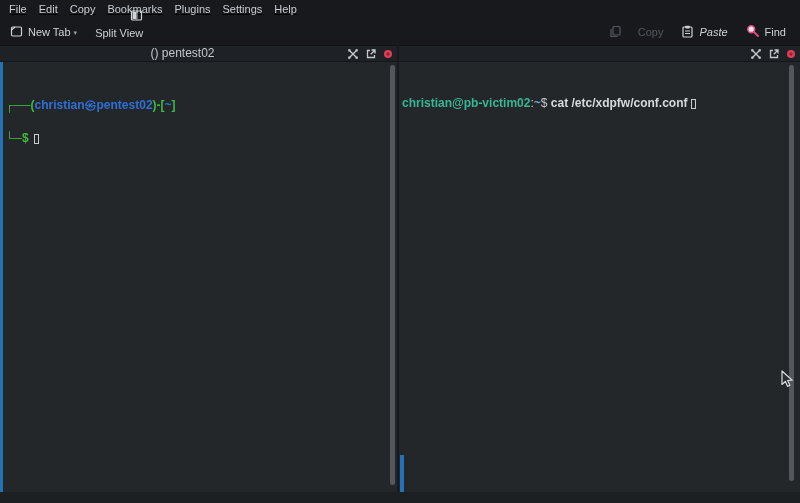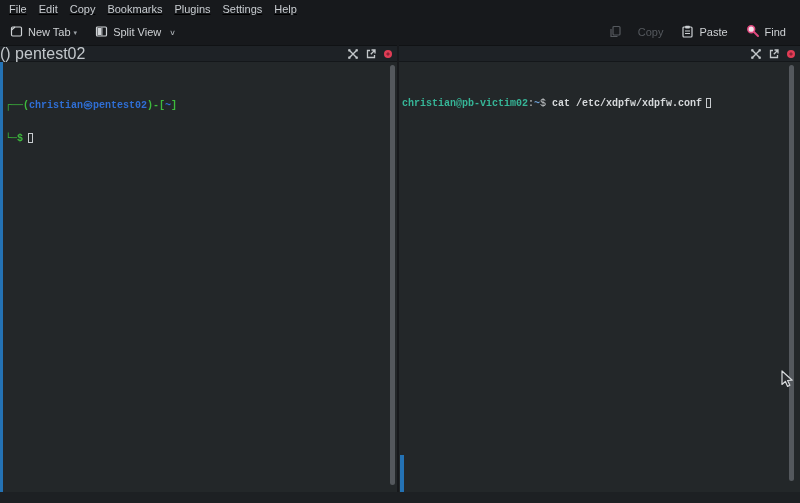--- a/index.html
+++ b/index.html
@@ -37,37 +37,37 @@
     position:absolute; top:45px; bottom:11px;
   }
   .pane-left  { left:0; width:397px; }
   .pane-right { left:399px; right:0; }
   .pane-header {
     position:relative; height:17px; background:#1e2226;
     border-top:1px solid #101214; border-bottom:1px solid #14171a;
     display:flex; align-items:center;
   }
   .pane-title {
-    position:absolute; left:0; right:12px; text-align:left; padding-right:20px;
-    font-size:16px; color:#c2c7cb; line-height:15px;
+    position:absolute; left:0; right:12px; text-align:center; padding-right:20px;
+    font-size:12px; color:#c2c7cb; line-height:15px;
   }
   .header-icons {
     position:absolute; right:5px; top:0; bottom:0;
     display:flex; align-items:center; gap:8px;
   }
   .hicon { display:block; }
   .close-dot {
     width:8px; height:8px; border-radius:50%;
     background:radial-gradient(circle, #8c2236 0%, #8c2236 24%, var(--close-red,#e13c55) 32%);
   }
   .terminal {
     position:absolute; left:0; right:0; top:17px; bottom:0;
     background:#232729; overflow:hidden;
-    font-family:Liberation Mono, monospace;
-    font-size:10px; line-height:11px; font-weight:bold; white-space:pre;
+    font-family:Liberation Sans, sans-serif;
+    font-size:12px; line-height:11px; font-weight:bold; white-space:pre;
     color:var(--terminal-fg,#d6d9db);
   }
   .term-pad-left  { padding:5px 8px 0 5px; }
   .term-pad-right { padding:3px 8px 0 3px; }
   .focus-line {
     position:absolute; left:0; top:0; bottom:0; width:3px;
     background:var(--accent-blue,#2472b4);
   }
   .scroll-marker {
     position:absolute; left:1px; bottom:0; width:4px; height:37px;
@@ -115,21 +115,21 @@
     <div class="tbtn" style="margin-left:4px;">
       <span>
         <svg width="13" height="13" viewBox="0 0 13 13">
           <rect x="1.5" y="2" width="10" height="9" rx="1.2" fill="none" stroke="#cfd3d6" stroke-width="1.2"></rect>
           <path d="M1.5 5 L5 2" stroke="#cfd3d6" stroke-width="1.2" fill="none"></path>
         </svg>
       </span>
       <span>New Tab</span>
       <span class="caret-small">▾</span>
     </div>
-    <div class="tbtn" style="margin-left:6px;">
+    <div class="tbtn" style="margin-left:6px;flex-direction:column;">
       <span>
         <svg width="13" height="13" viewBox="0 0 13 13">
           <rect x="1.5" y="2" width="10" height="9" rx="1" fill="none" stroke="#cfd3d6" stroke-width="1.2"></rect>
           <rect x="2.5" y="3" width="3.6" height="7" fill="#cfd3d6"></rect>
           <line x1="6.9" y1="2.5" x2="6.9" y2="10.5" stroke="#cfd3d6" stroke-width="1"></line>
         </svg>
       </span>
       <span>Split View</span>
       <span class="chev">∨</span>
     </div>
@@ -138,21 +138,21 @@
 
     <div class="tbtn disabled">
       <span>
         <svg width="13" height="13" viewBox="0 0 13 13">
           <rect x="4" y="1.5" width="7" height="8.5" rx="1" fill="none" stroke="#55595e" stroke-width="1.2"></rect>
           <path d="M2 4 V11.5 H8.5" fill="none" stroke="#55595e" stroke-width="1.2"></path>
         </svg>
       </span>
       <span>Copy</span>
     </div>
-    <div class="tbtn" style="margin-left:6px;">
+    <div class="tbtn" style="margin-left:6px;font-style:italic;">
       <span>
         <svg width="13" height="13" viewBox="0 0 13 13">
           <rect x="2" y="2" width="9" height="10" rx="1" fill="none" stroke="#ccd0d3" stroke-width="1.2"></rect>
           <rect x="4.2" y="0.8" width="4.6" height="2.6" rx="0.6" fill="#ccd0d3"></rect>
           <line x1="4" y1="6" x2="9" y2="6" stroke="#ccd0d3" stroke-width="1"></line>
           <line x1="4" y1="8.5" x2="9" y2="8.5" stroke="#ccd0d3" stroke-width="1"></line>
         </svg>
       </span>
       <span>Paste</span>
     </div>
@@ -213,21 +213,21 @@
           <svg width="10" height="10" viewBox="0 0 10 10">
             <path d="M4 1.5 H1.5 V8.5 H8.5 V6" fill="none" stroke="#c3c7ca" stroke-width="1.3"></path>
             <path d="M5.5 1 H9 V4.5 M9 1 L4.8 5.2" fill="none" stroke="#c3c7ca" stroke-width="1.3"></path>
           </svg>
         </span>
         <span class="close-dot"></span>
       </span>
     </div>
     <div class="terminal term-pad-right">
       <div class="scroll-marker"></div>
-      <div><span class="c-teal">christian@pb-victim02</span><span class="c-grey">:</span><span class="c-path">~</span><span class="c-grey">$ </span><span>cat /etc/xdpfw/xdpfw.conf</span><span class="cursor-block ml4"></span></div>
+      <div><span class="c-teal">christian@pb-victim02</span><span class="c-grey">:</span><span class="c-path">~</span><span class="c-grey">$ </span><span>cat /etc/xdpfw/conf.conf</span><span class="cursor-block ml4"></span></div>
       <div class="scrollbar sb-right"></div>
     </div>
   </div>
 
   <div class="bottom-strip"></div>
 
   <div class="mouse-cursor">
     <svg width="14" height="18" viewBox="0 0 14 18">
       <path d="M2 1 L2 14.5 L5.4 11.4 L7.6 16.4 L9.9 15.3 L7.6 10.5 L12.2 10.2 Z" fill="#2a2d30" stroke="#d9dcde" stroke-width="1.2" stroke-linejoin="round"></path>
     </svg>

